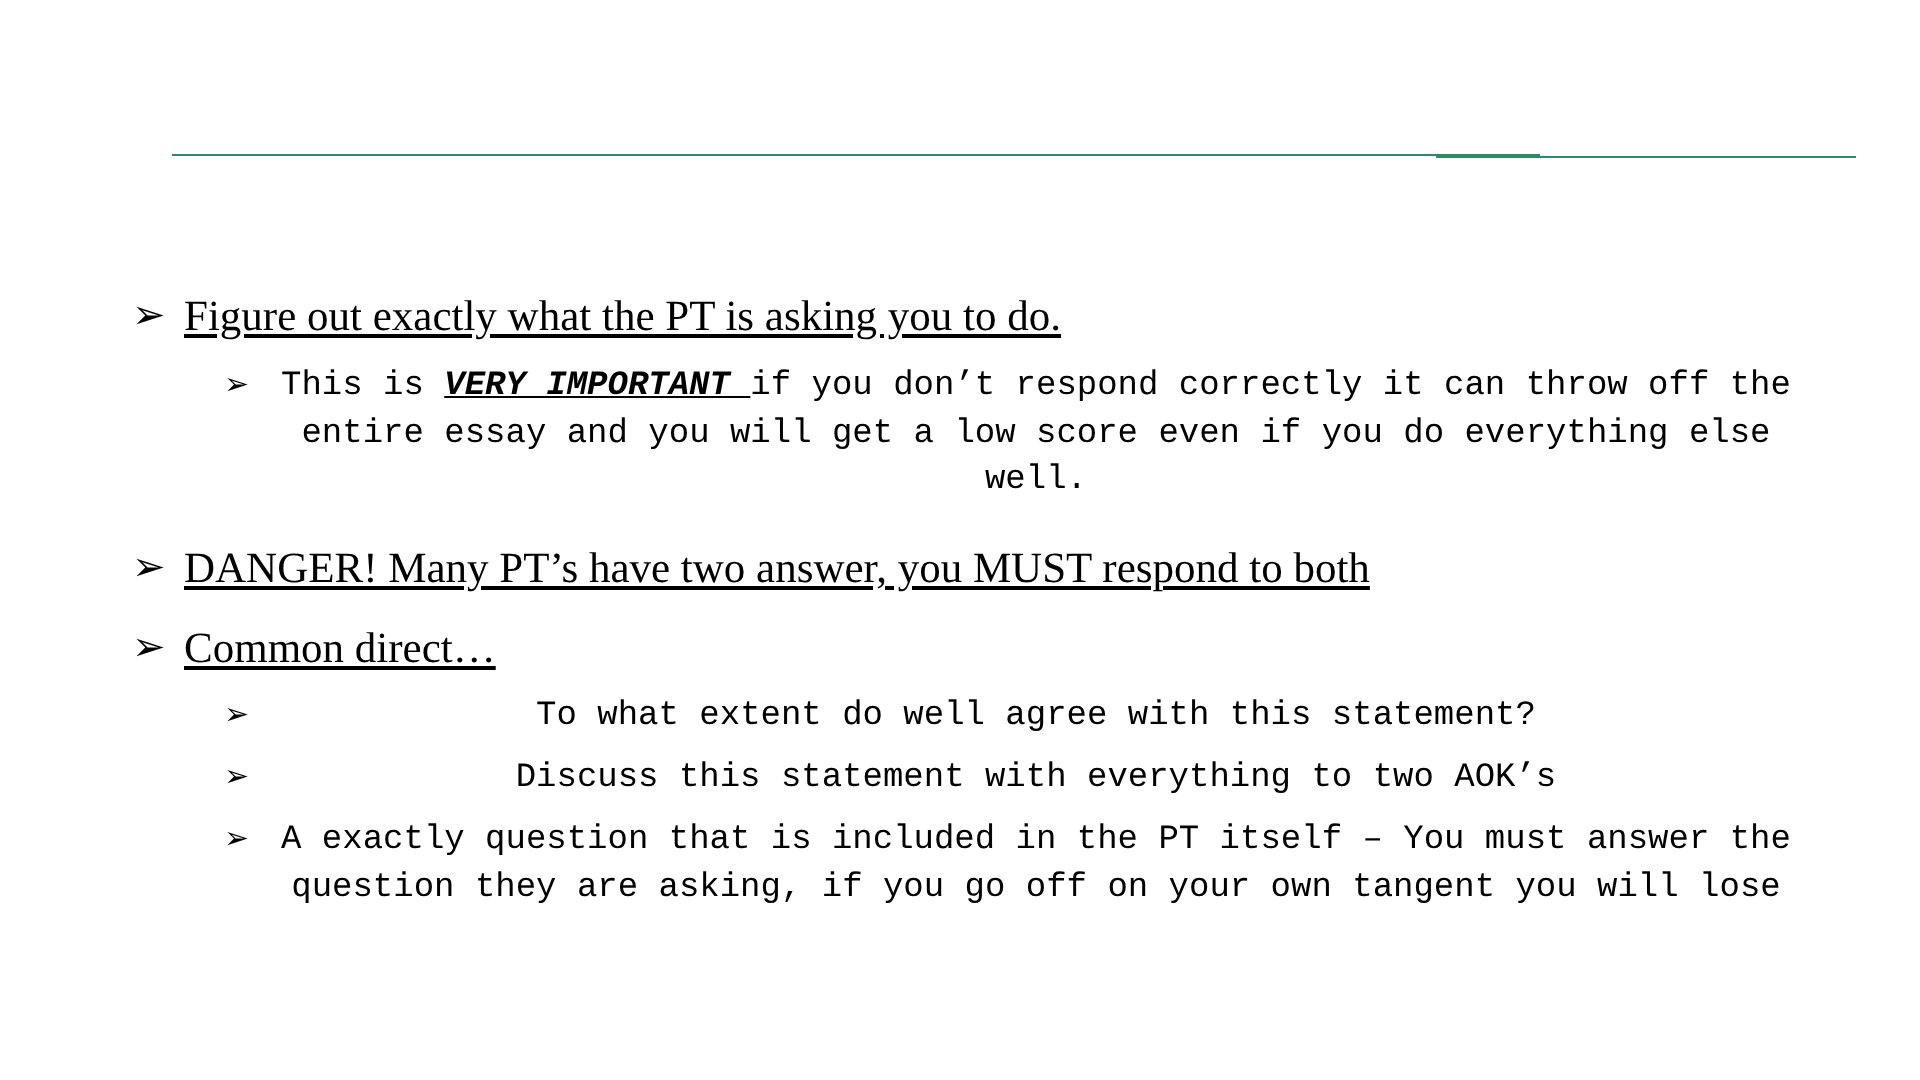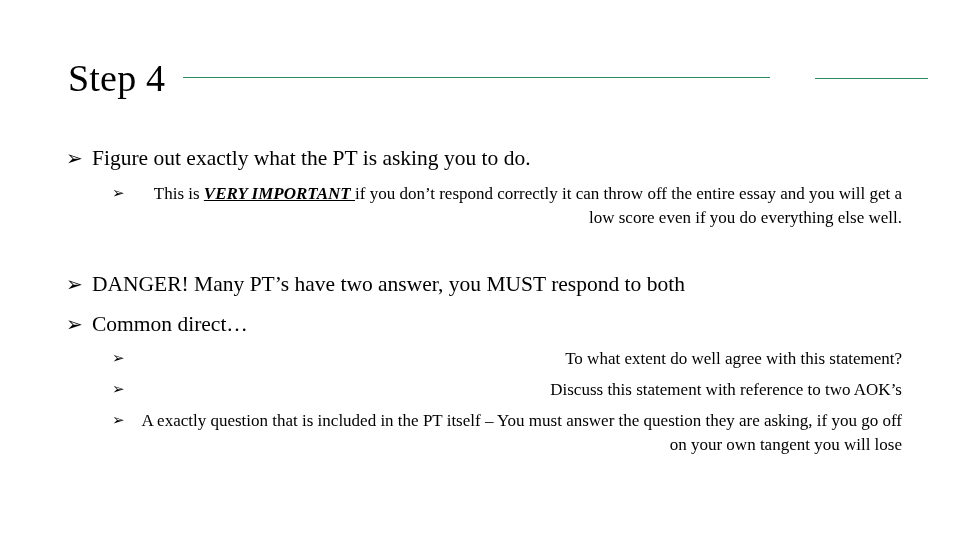--- a/index.html
+++ b/index.html
@@ -82,40 +82,42 @@
   }
   .l1 .bullet {
     flex: 0 0 auto;
     width: 26px;
     font-size: 20px;
     line-height: 27px;
     color: #000000;
   }
   .l1 .txt {
     flex: 1 1 auto;
+    text-decoration: underline;
   }
 
   .l2 {
     position: absolute;
     left: 112px;
     width: 790px;
     font-size: 17px;
     line-height: 23.5px;
     display: flex;
     align-items: flex-start;
   }
   .l2 .bullet {
     flex: 0 0 auto;
     width: 22px;
     font-size: 15px;
     line-height: 23.5px;
   }
   .l2 .txt {
     flex: 1 1 auto;
-    text-align: right;
+    text-align: center;
+    font-family: Liberation Mono, monospace;
   }
 
   .emph {
     font-weight: bold;
     font-style: italic;
     text-decoration: underline;
   }
 
   .p-para1  { top: 145px; }
   .p-sub1   { top: 182px; }
@@ -124,21 +126,20 @@
   .p-sub2   { top: 347px; }
   .p-sub3   { top: 378px; }
   .p-sub4   { top: 409px; }
 </style>
 </head>
 <body>
 
 <div class="slide">
 
   <div class="title-row">
-    <div class="slide-title">Step 4</div>
     <div class="title-rule">
       <div class="seg seg-a"></div>
       <div class="seg seg-b"></div>
     </div>
   </div>
 
   <div class="body">
 
     <div class="l1 p-para1">
       <span class="bullet">➢</span>
@@ -160,21 +161,21 @@
       <span class="txt">Common direct…</span>
     </div>
 
     <div class="l2 p-sub2">
       <span class="bullet">➢</span>
       <span class="txt">To what extent do well agree with this statement?</span>
     </div>
 
     <div class="l2 p-sub3">
       <span class="bullet">➢</span>
-      <span class="txt">Discuss this statement with reference to two AOK’s</span>
+      <span class="txt">Discuss this statement with everything to two AOK’s</span>
     </div>
 
     <div class="l2 p-sub4">
       <span class="bullet">➢</span>
       <span class="txt">A exactly question that is included in the PT itself – You must answer the question they are asking, if you go off on your own tangent you will lose</span>
     </div>
 
   </div>
 </div>
 

